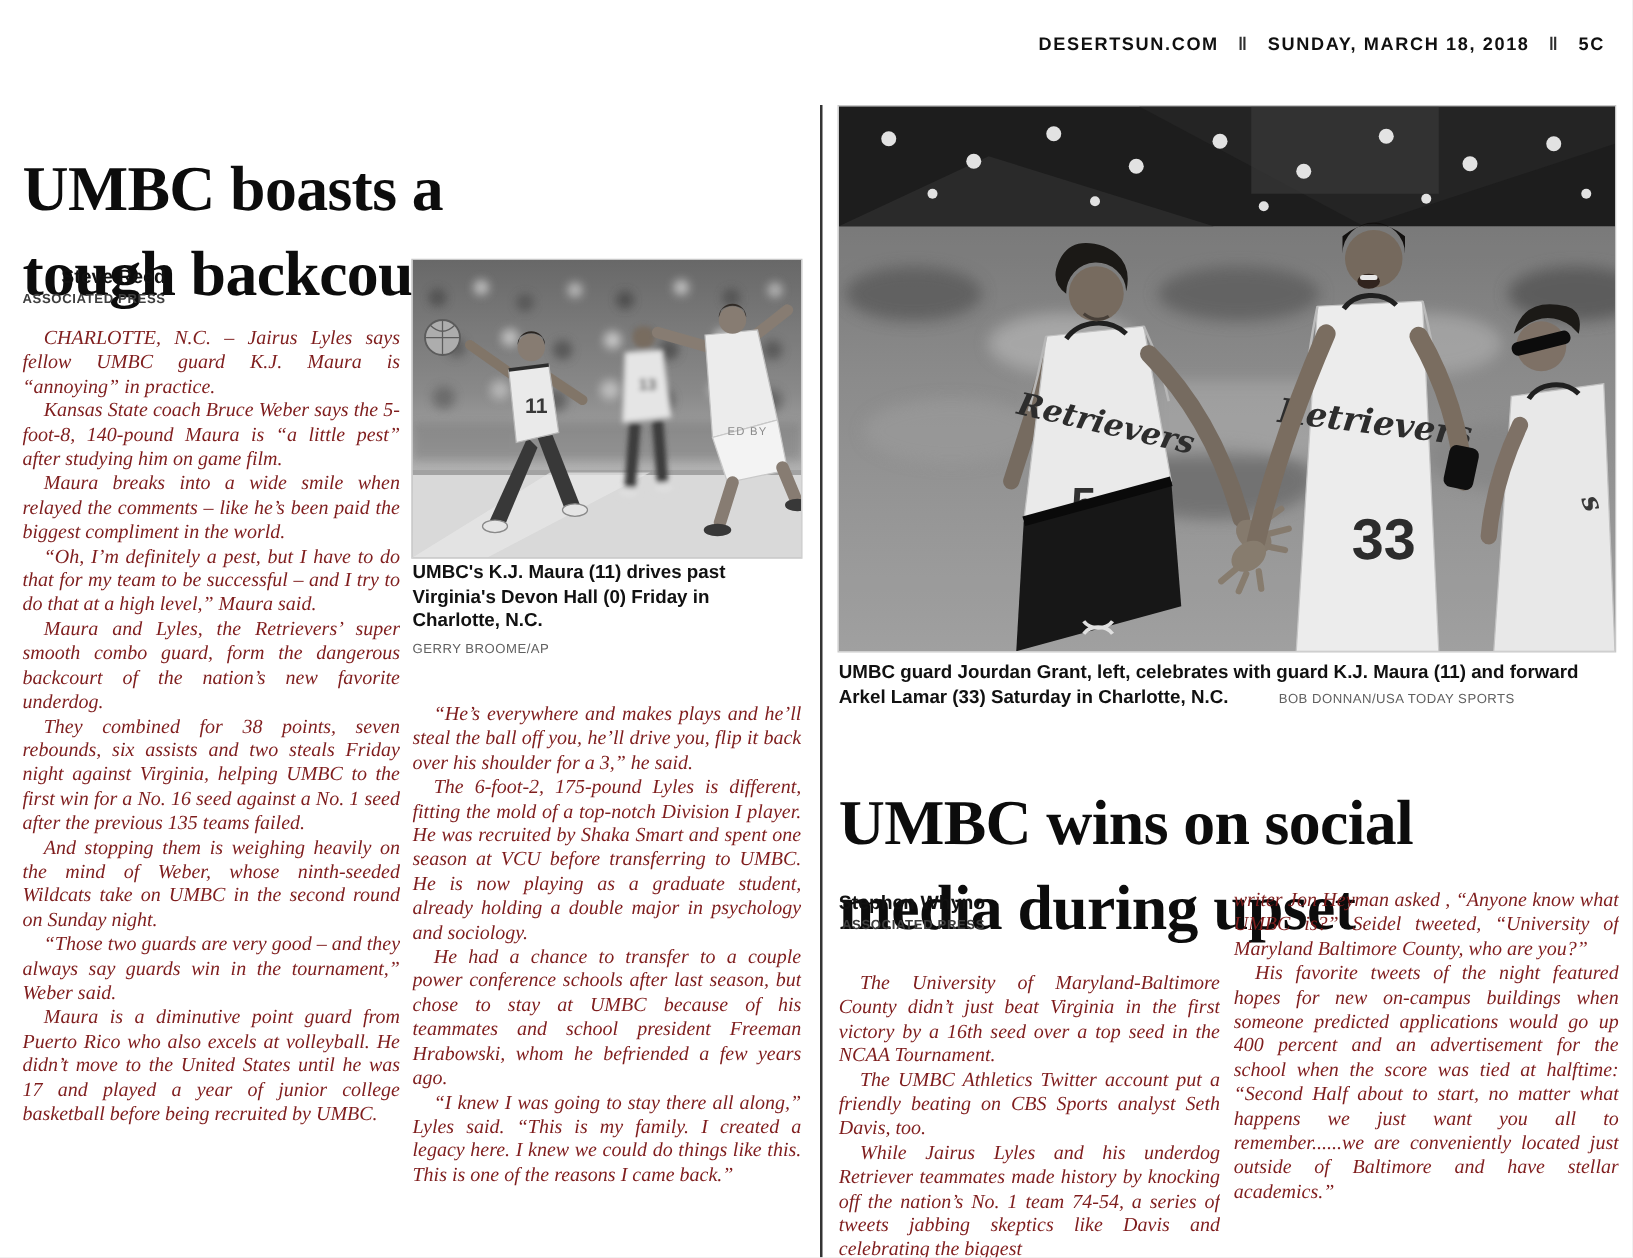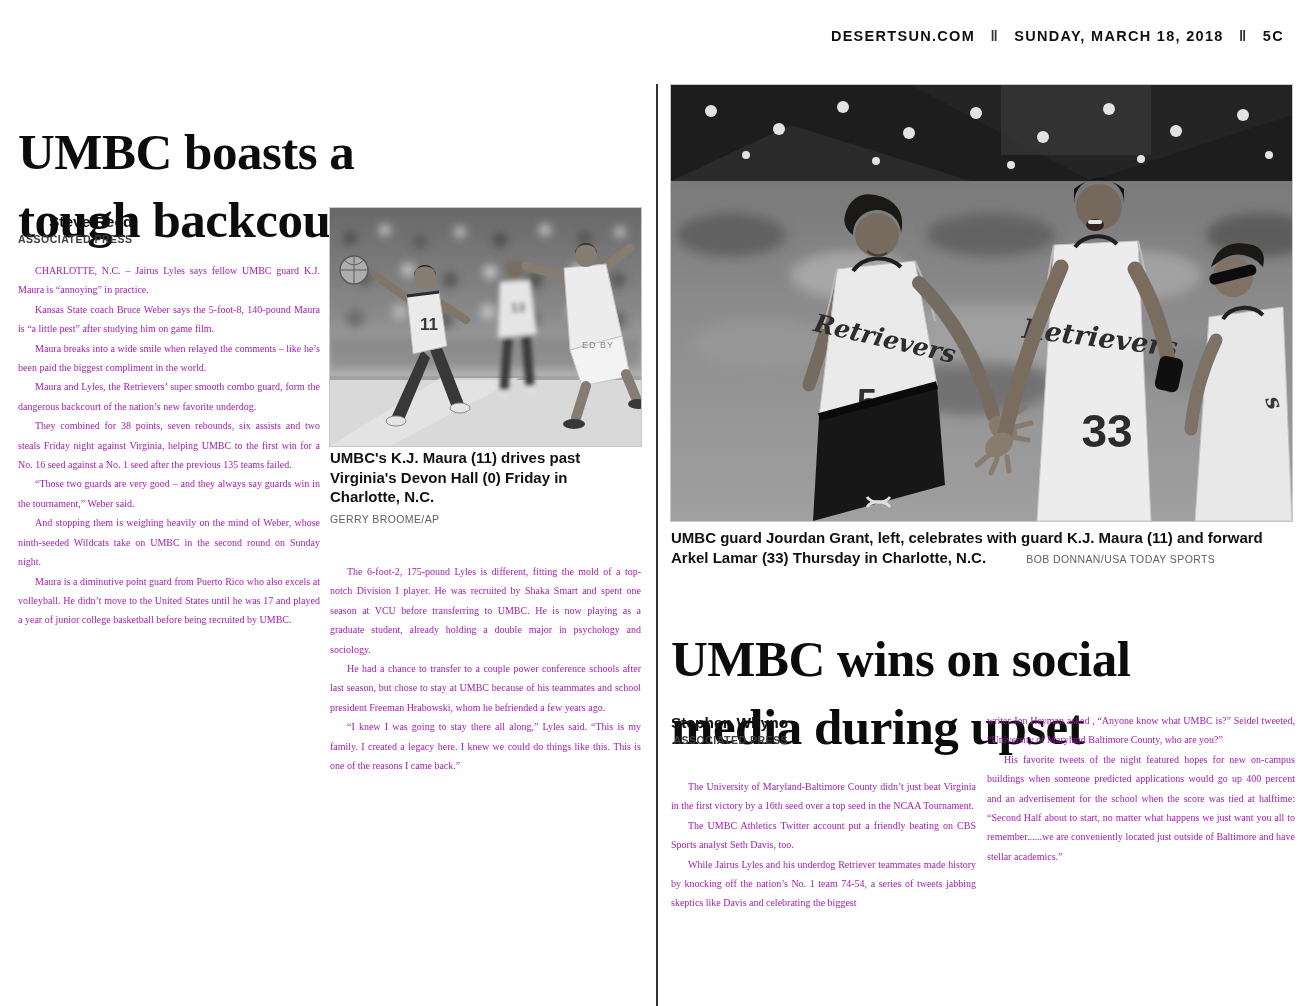--- a/index.html
+++ b/index.html
@@ -18,21 +18,21 @@
   .headline.right{left:671px;top:591px;width:545px;}
 
   
   .byline{position:absolute;font-family:"Liberation Sans",sans-serif;text-align:right;}
   .byline.left{left:18px;top:213px;}
   .byline.right{left:671px;top:714px;}
   .byline .author{font-weight:bold;font-size:15.5px;color:#111;}
   .byline .agency{font-size:10.5px;letter-spacing:0.5px;color:#3e3e3e;margin-top:2px;font-weight:bold;}
 
   
-  .col{position:absolute;text-align:justify;font-size:10px;line-height:19.4px;color:#a21caf;overflow:hidden;}
+  .col{position:absolute;text-align:justify;font-size:16px;line-height:19.4px;color:#7f1d1d;overflow:hidden;font-style:italic;}
   .col p{margin:0;text-indent:17px;}
   .col p.no-indent{text-indent:0;}
   .colA{left:18px;top:261px;width:302px;height:745px;}
   .colB{left:330px;top:562px;width:311px;height:444px;}
   .colC{left:671px;top:777px;width:305px;height:230px;}
   .colD{left:987px;top:711px;width:308px;height:295px;}
 
   
   .photo{position:absolute;overflow:hidden;background:#9a9a9a;outline:1px solid #c8c8c8;}
   .photo1{left:330px;top:208px;width:311px;height:238px;}
@@ -72,24 +72,25 @@
 
   <div class="byline left">
     <div class="author">Steve Reed</div>
     <div class="agency">ASSOCIATED PRESS</div>
   </div>
 
   <div class="col colA">
     <p>CHARLOTTE, N.C. – Jairus Lyles says fellow UMBC guard K.J. Maura is “annoying” in practice.</p>
     <p>Kansas State coach Bruce Weber says the 5-foot-8, 140-pound Maura is “a little pest” after studying him on game film.</p>
     <p>Maura breaks into a wide smile when relayed the comments – like he’s been paid the biggest compliment in the world.</p>
+    <p>“Oh, I’m definitely a pest, but I have to do that for my team to be successful – and I try to do that at a high level,” Maura said.</p>
     <p>Maura and Lyles, the Retrievers’ super smooth combo guard, form the dangerous backcourt of the nation’s new favorite underdog.</p>
     <p>They combined for 38 points, seven rebounds, six assists and two steals Friday night against Virginia, helping UMBC to the first win for a No. 16 seed against a No. 1 seed after the previous 135 teams failed.</p>
+    <p>And stopping them is weighing heavily on the mind of Weber, whose ninth-seeded Wildcats take on UMBC in the second round on Sunday night.</p>
     <p>“Those two guards are very good – and they always say guards win in the tournament,” Weber said.</p>
-    <p>And stopping them is weighing heavily on the mind of Weber, whose ninth-seeded Wildcats take on UMBC in the second round on Sunday night.</p>
     <p>Maura is a diminutive point guard from Puerto Rico who also excels at volleyball. He didn’t move to the United States until he was 17 and played a year of junior college basketball before being recruited by UMBC.</p>
   </div>
 
   <div class="photo photo1">
     <svg width="311" height="238" viewBox="0 0 311 238">
       <defs>
         <linearGradient id="crowd1" x1="0" y1="0" x2="0" y2="1">
           <stop offset="0" stop-color="#6c6c6c"></stop>
             <stop offset="0.45" stop-color="#8f8f8f"></stop>
           <stop offset="0.72" stop-color="#b9b9b9"></stop>
@@ -176,20 +177,21 @@
       <rect width="311" height="238" fill="#000000" opacity="0.03"></rect>
     </svg>
   </div>
 
   <div class="caption caption1">
     <span>UMBC's K.J. Maura (11) drives past Virginia's Devon Hall (0) Friday in Charlotte, N.C.</span>
     <span class="credit">GERRY BROOME/AP</span>
   </div>
 
   <div class="col colB">
+    <p>“He’s everywhere and makes plays and he’ll steal the ball off you, he’ll drive you, flip it back over his shoulder for a 3,” he said.</p>
     <p>The 6-foot-2, 175-pound Lyles is different, fitting the mold of a top-notch Division I player. He was recruited by Shaka Smart and spent one season at VCU before transferring to UMBC. He is now playing as a graduate student, already holding a double major in psychology and sociology.</p>
     <p>He had a chance to transfer to a couple power conference schools after last season, but chose to stay at UMBC because of his teammates and school president Freeman Hrabowski, whom he befriended a few years ago.</p>
     <p>“I knew I was going to stay there all along,” Lyles said. “This is my family. I created a legacy here. I knew we could do things like this. This is one of the reasons I came back.”</p>
   </div>
 
   <div class="photo photo2">
     <svg width="621" height="436" viewBox="0 0 621 436">
       <defs>
         <linearGradient id="crowd2" x1="0" y1="0" x2="0" y2="1">
           <stop offset="0" stop-color="#6f6f6f"></stop>
@@ -282,21 +284,21 @@
         <text x="596" y="320" transform="rotate(70 596 320)" font-family="DejaVu Serif, serif" font-style="italic" font-size="22" font-weight="bold" fill="#3a3a3a" text-anchor="middle">s</text>
         <circle cx="562" cy="192" r="20" fill="#83756a"></circle>
         <path d="M540 182 q8 -30 42 -22 q14 4 10 22 l-6 -6 q-20 -14 -40 2 Z" fill="#1d1b18"></path>
         <rect x="538" y="184" width="48" height="11" rx="5" transform="rotate(-14 562 190)" fill="#0d0d0d"></rect>
       </g>
       <rect width="621" height="436" fill="#000000" opacity="0.03"></rect>
     </svg>
   </div>
 
   <div class="caption caption2">
-    <span>UMBC guard Jourdan Grant, left, celebrates with guard K.J. Maura (11) and forward Arkel Lamar (33) Thursday in Charlotte, N.C.</span>
+    <span>UMBC guard Jourdan Grant, left, celebrates with guard K.J. Maura (11) and forward Arkel Lamar (33) Saturday in Charlotte, N.C.</span>
     <span class="credit">BOB DONNAN/USA TODAY SPORTS</span>
   </div>
 
   <h1 class="headline right">UMBC wins on social media during upset</h1>
 
   <div class="byline right">
     <div class="author">Stephen Whyno</div>
     <div class="agency">ASSOCIATED PRESS</div>
   </div>
 

